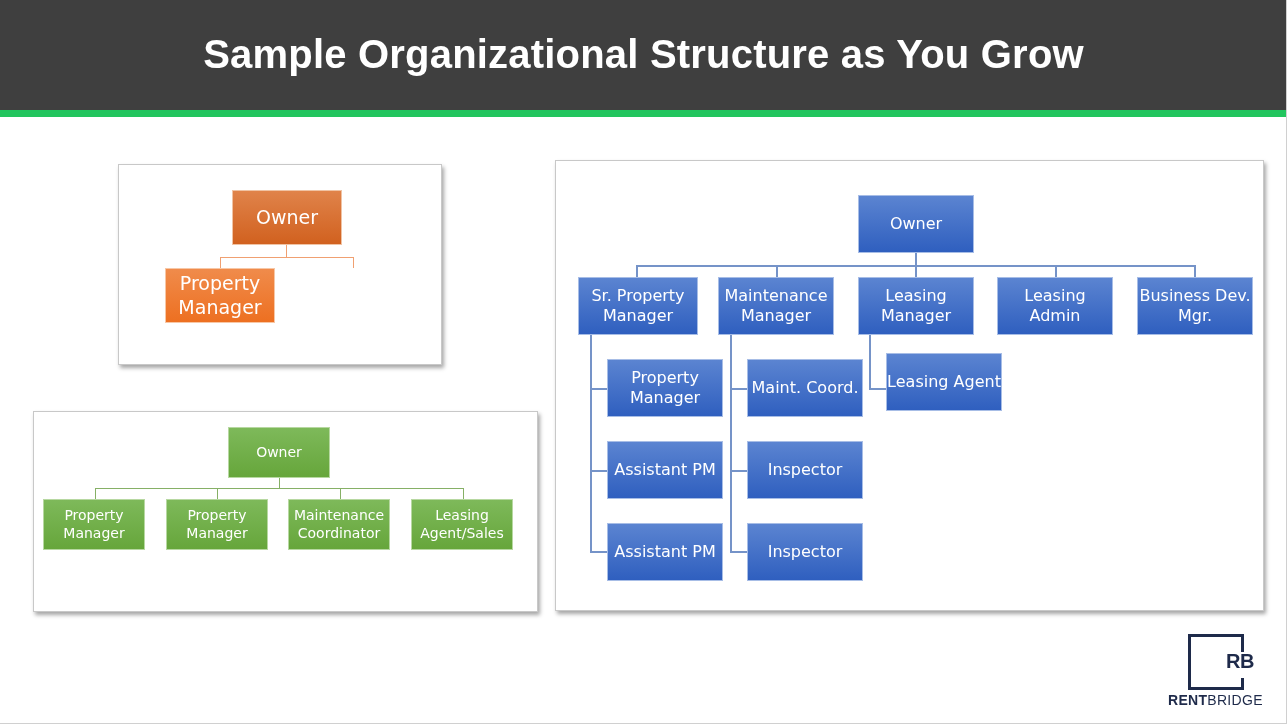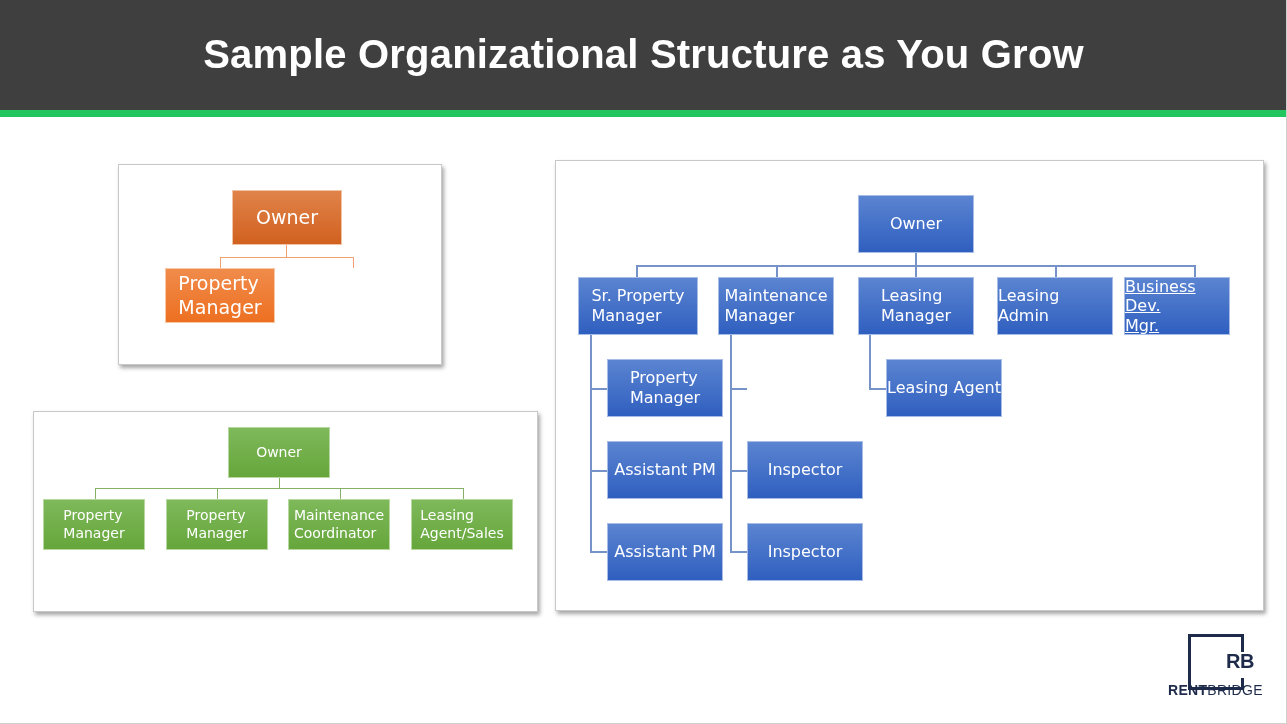--- a/index.html
+++ b/index.html
@@ -14,36 +14,36 @@
     color: #ffffff; font-family: "Liberation Sans", sans-serif;
     font-weight: bold; font-size: 40px; letter-spacing: 0.2px; margin-top: -2px;
   }
   .frame {
     position: absolute; background: #ffffff;
     border: 1px solid #c8c8c8;
     box-shadow: 2px 3px 4px rgba(0,0,0,0.35);
   }
   .node {
     position: absolute; display: flex; align-items: center; justify-content: center;
-    text-align: left; color: #ffffff; line-height: 1.22;
+    text-align: center; color: #ffffff; line-height: 1.22;
     font-family: "DejaVu Sans", sans-serif;
   }
   .orange { background: linear-gradient(to bottom, #e0834a 0%, #d1611f 100%); border: 1px solid #f0c3a4; }
   .orange2 { background: linear-gradient(to bottom, #f08b4b 0%, #ed7021 100%); border: 1px solid #f7c7a6; }
   .green { background: linear-gradient(to bottom, #7eb95a 0%, #66a63b 100%); border: 1px solid #b7d8a1; }
   .blue { background: linear-gradient(to bottom, #5b84d1 0%, #2f5fbf 100%); border: 1px solid #a7bde6; }
   .line { position: absolute; }
   .l-or { background: #f0a071; }
   .l-gr { background: #86b066; }
   .l-bl { background: #7593c8; }
   .logo { position: absolute; left: 1166px; top: 632px; width: 100px; height: 82px; text-align: right; }
   .logo-box { position: absolute; left: 22px; top: 2px; width: 56px; height: 56px; border: 3px solid #1e2a4a; border-bottom-width: 3px; }
   .logo-gap { position: absolute; left: 74px; top: 20px; width: 8px; height: 26px; background: #fff; }
   .logo-rb { position: absolute; left: 60px; top: 18px; font-family: "Liberation Sans", sans-serif; font-weight: bold; font-size: 20px; color: #1e2a4a; letter-spacing: -0.5px; }
-  .logo-text { position: absolute; left: 2px; top: 50px; font-family: "Liberation Sans", sans-serif; font-size: 14px; color: #1e2a4a; letter-spacing: 0.3px; white-space: nowrap; }
+  .logo-text { position: absolute; left: 2px; top: 60px; font-family: "Liberation Sans", sans-serif; font-size: 14px; color: #1e2a4a; letter-spacing: 0.3px; white-space: nowrap; }
   .logo-text b { font-weight: bold; }
   .slide-border { position: absolute; left: 0; top: 0; width: 1287px; height: 724px; border-right: 1px solid #d0d0d0; border-bottom: 1px solid #d0d0d0; pointer-events: none; }
 </style>
 </head>
 <body>
 
 <div class="header">
   <h1>Sample Organizational Structure as You Grow</h1>
 </div>
 
@@ -100,32 +100,33 @@
 
   <div class="node blue" style="left:302px;top:34px;width:116px;height:58px;font-size:16px;">Owner</div>
 
   <div class="node blue" style="left:22px;top:116px;width:120px;height:58px;font-size:16px;white-space:pre-line;">Sr. Property
 Manager</div>
   <div class="node blue" style="left:162px;top:116px;width:116px;height:58px;font-size:16px;white-space:pre-line;">Maintenance
 Manager</div>
   <div class="node blue" style="left:302px;top:116px;width:116px;height:58px;font-size:16px;white-space:pre-line;">Leasing
 Manager</div>
   <div class="node blue" style="left:441px;top:116px;width:116px;height:58px;font-size:16px;white-space:pre-line;">Leasing Admin</div>
-  <div class="node blue" style="left:568px;top:116px;width:106px;height:58px;font-size:16px;white-space:pre-line;text-decoration:underline;">Business Dev.
+  <div class="node blue" style="left:581px;top:116px;width:116px;height:58px;font-size:16px;white-space:pre-line;">Business Dev.
 Mgr.</div>
 
   <div class="node blue" style="left:51px;top:198px;width:116px;height:58px;font-size:16px;white-space:pre-line;">Property
 Manager</div>
   <div class="node blue" style="left:51px;top:280px;width:116px;height:58px;font-size:16px;white-space:pre-line;">Assistant PM</div>
   <div class="node blue" style="left:51px;top:362px;width:116px;height:58px;font-size:16px;white-space:pre-line;">Assistant PM</div>
 
+  <div class="node blue" style="left:191px;top:198px;width:116px;height:58px;font-size:16px;white-space:pre-line;">Maint. Coord.</div>
   <div class="node blue" style="left:191px;top:280px;width:116px;height:58px;font-size:16px;white-space:pre-line;">Inspector</div>
   <div class="node blue" style="left:191px;top:362px;width:116px;height:58px;font-size:16px;white-space:pre-line;">Inspector</div>
 
-  <div class="node blue" style="left:330px;top:198px;width:116px;height:58px;font-size:16px;white-space:pre-line;">Leasing Agent</div>
+  <div class="node blue" style="left:330px;top:192px;width:116px;height:58px;font-size:16px;white-space:pre-line;">Leasing Agent</div>
 </div>
 
 <div class="logo">
   <div class="logo-box"></div>
   <div class="logo-gap"></div>
   <div class="logo-rb">RB</div>
   <div class="logo-text"><b>RENT</b><span>BRIDGE</span></div>
 </div>
 
 <div class="slide-border"></div>

